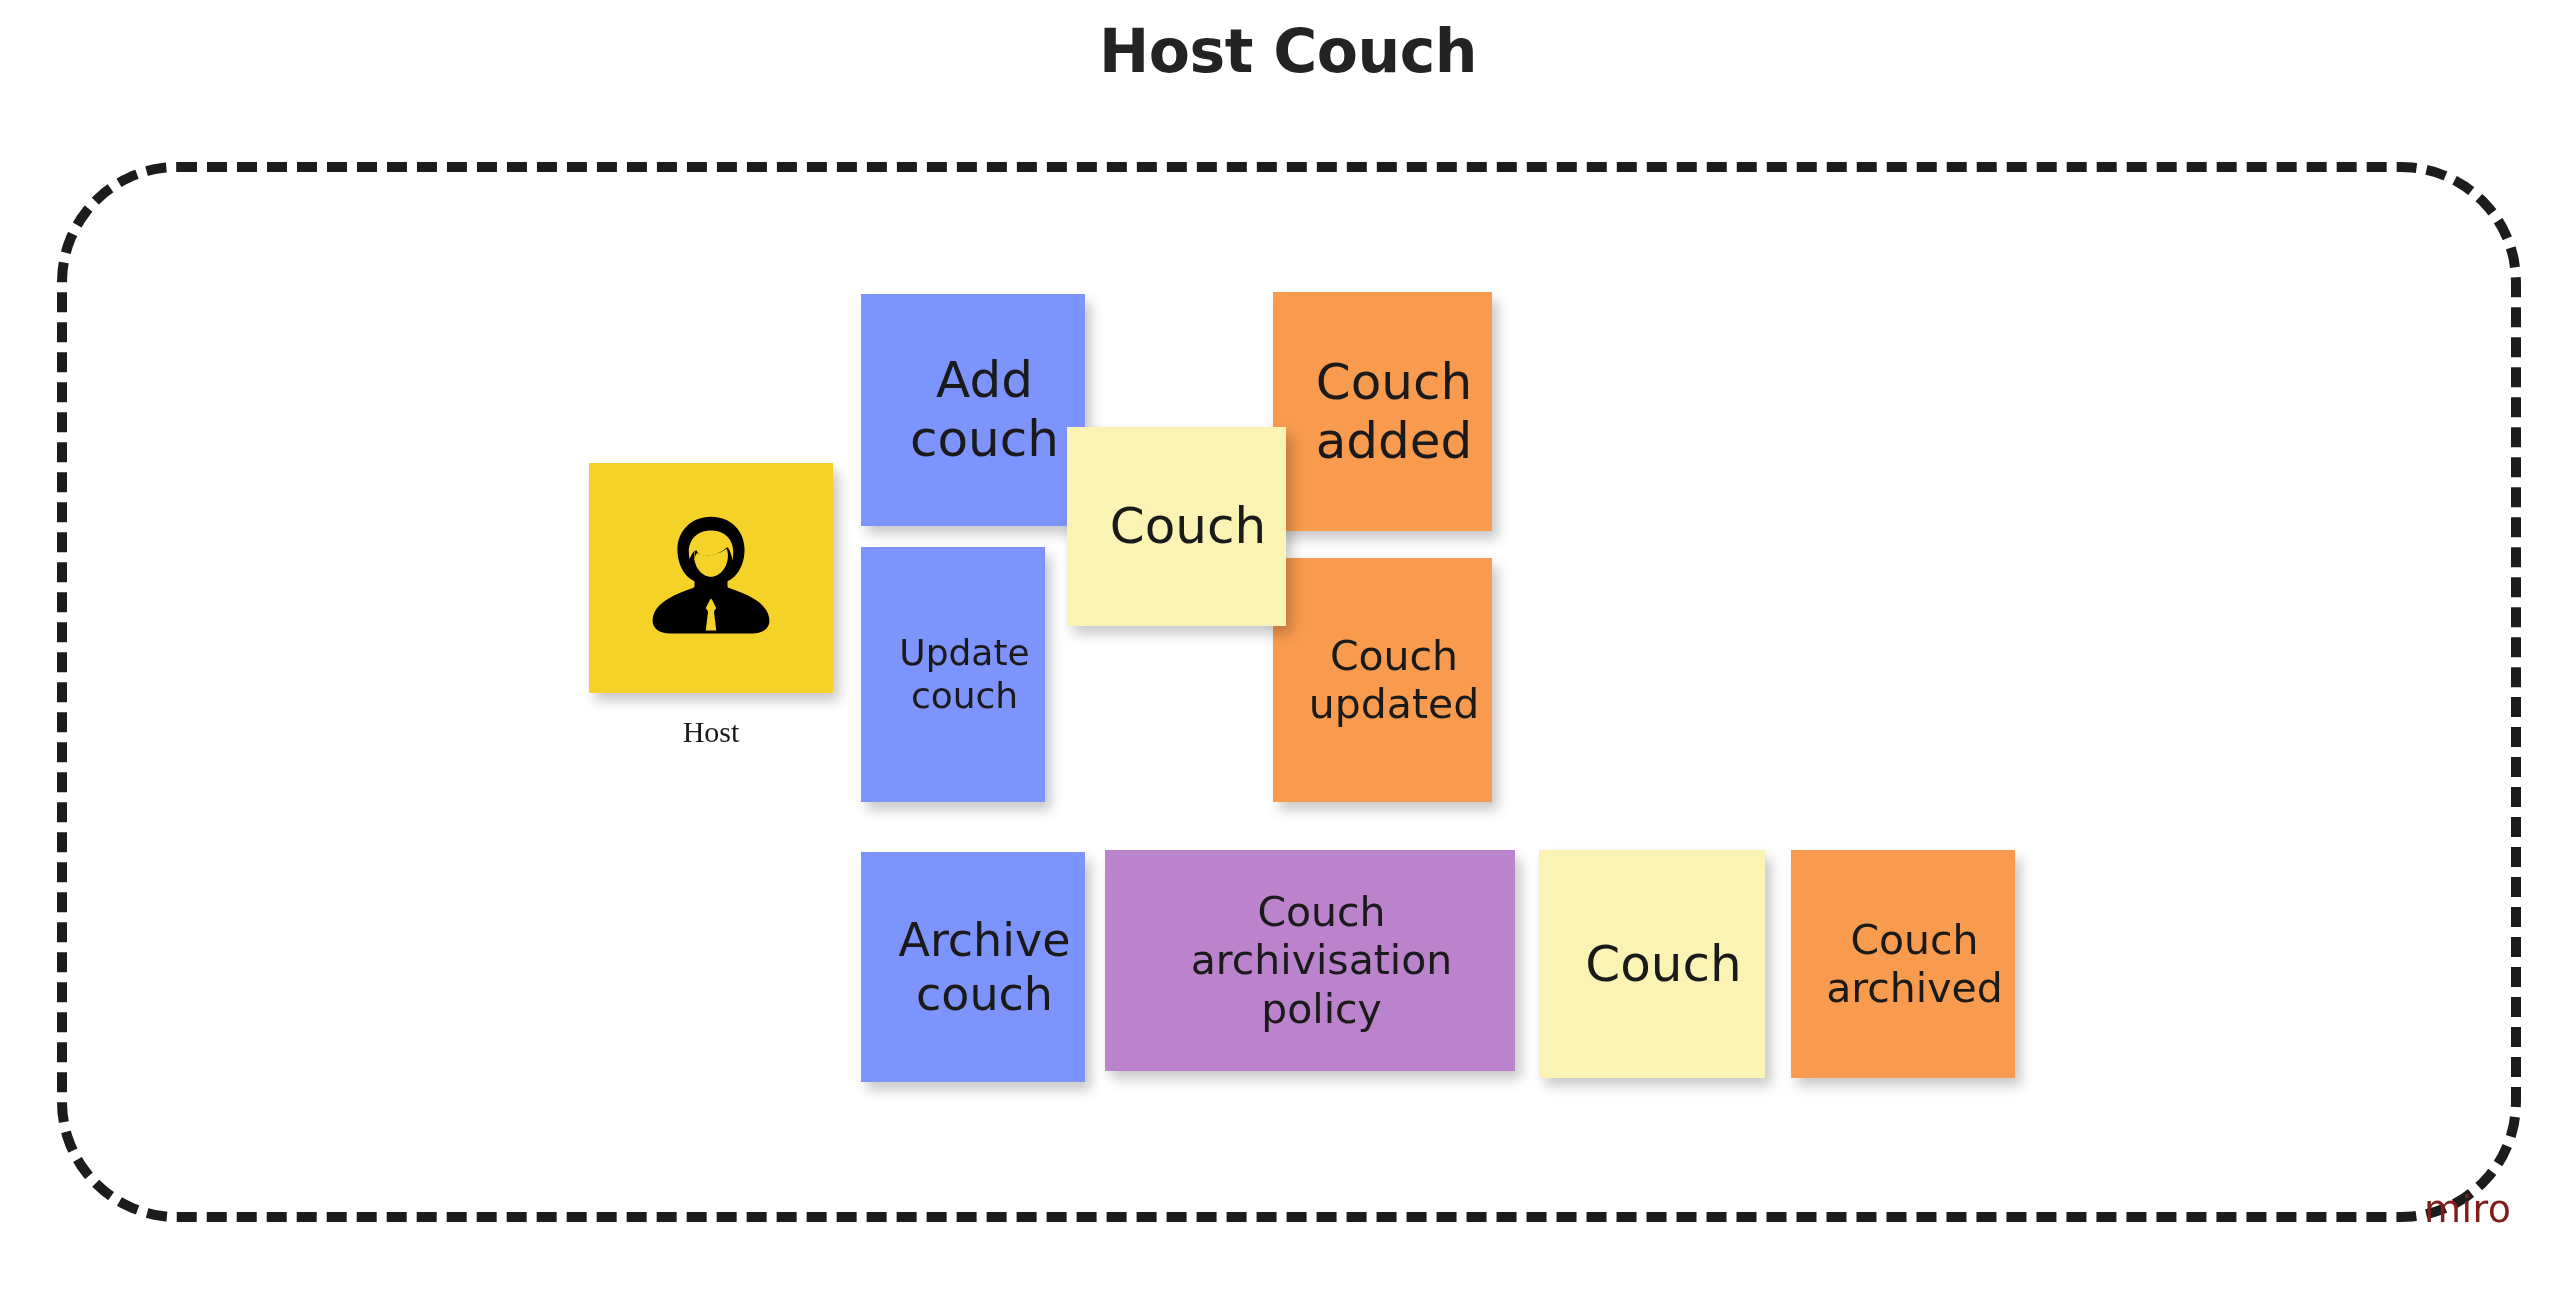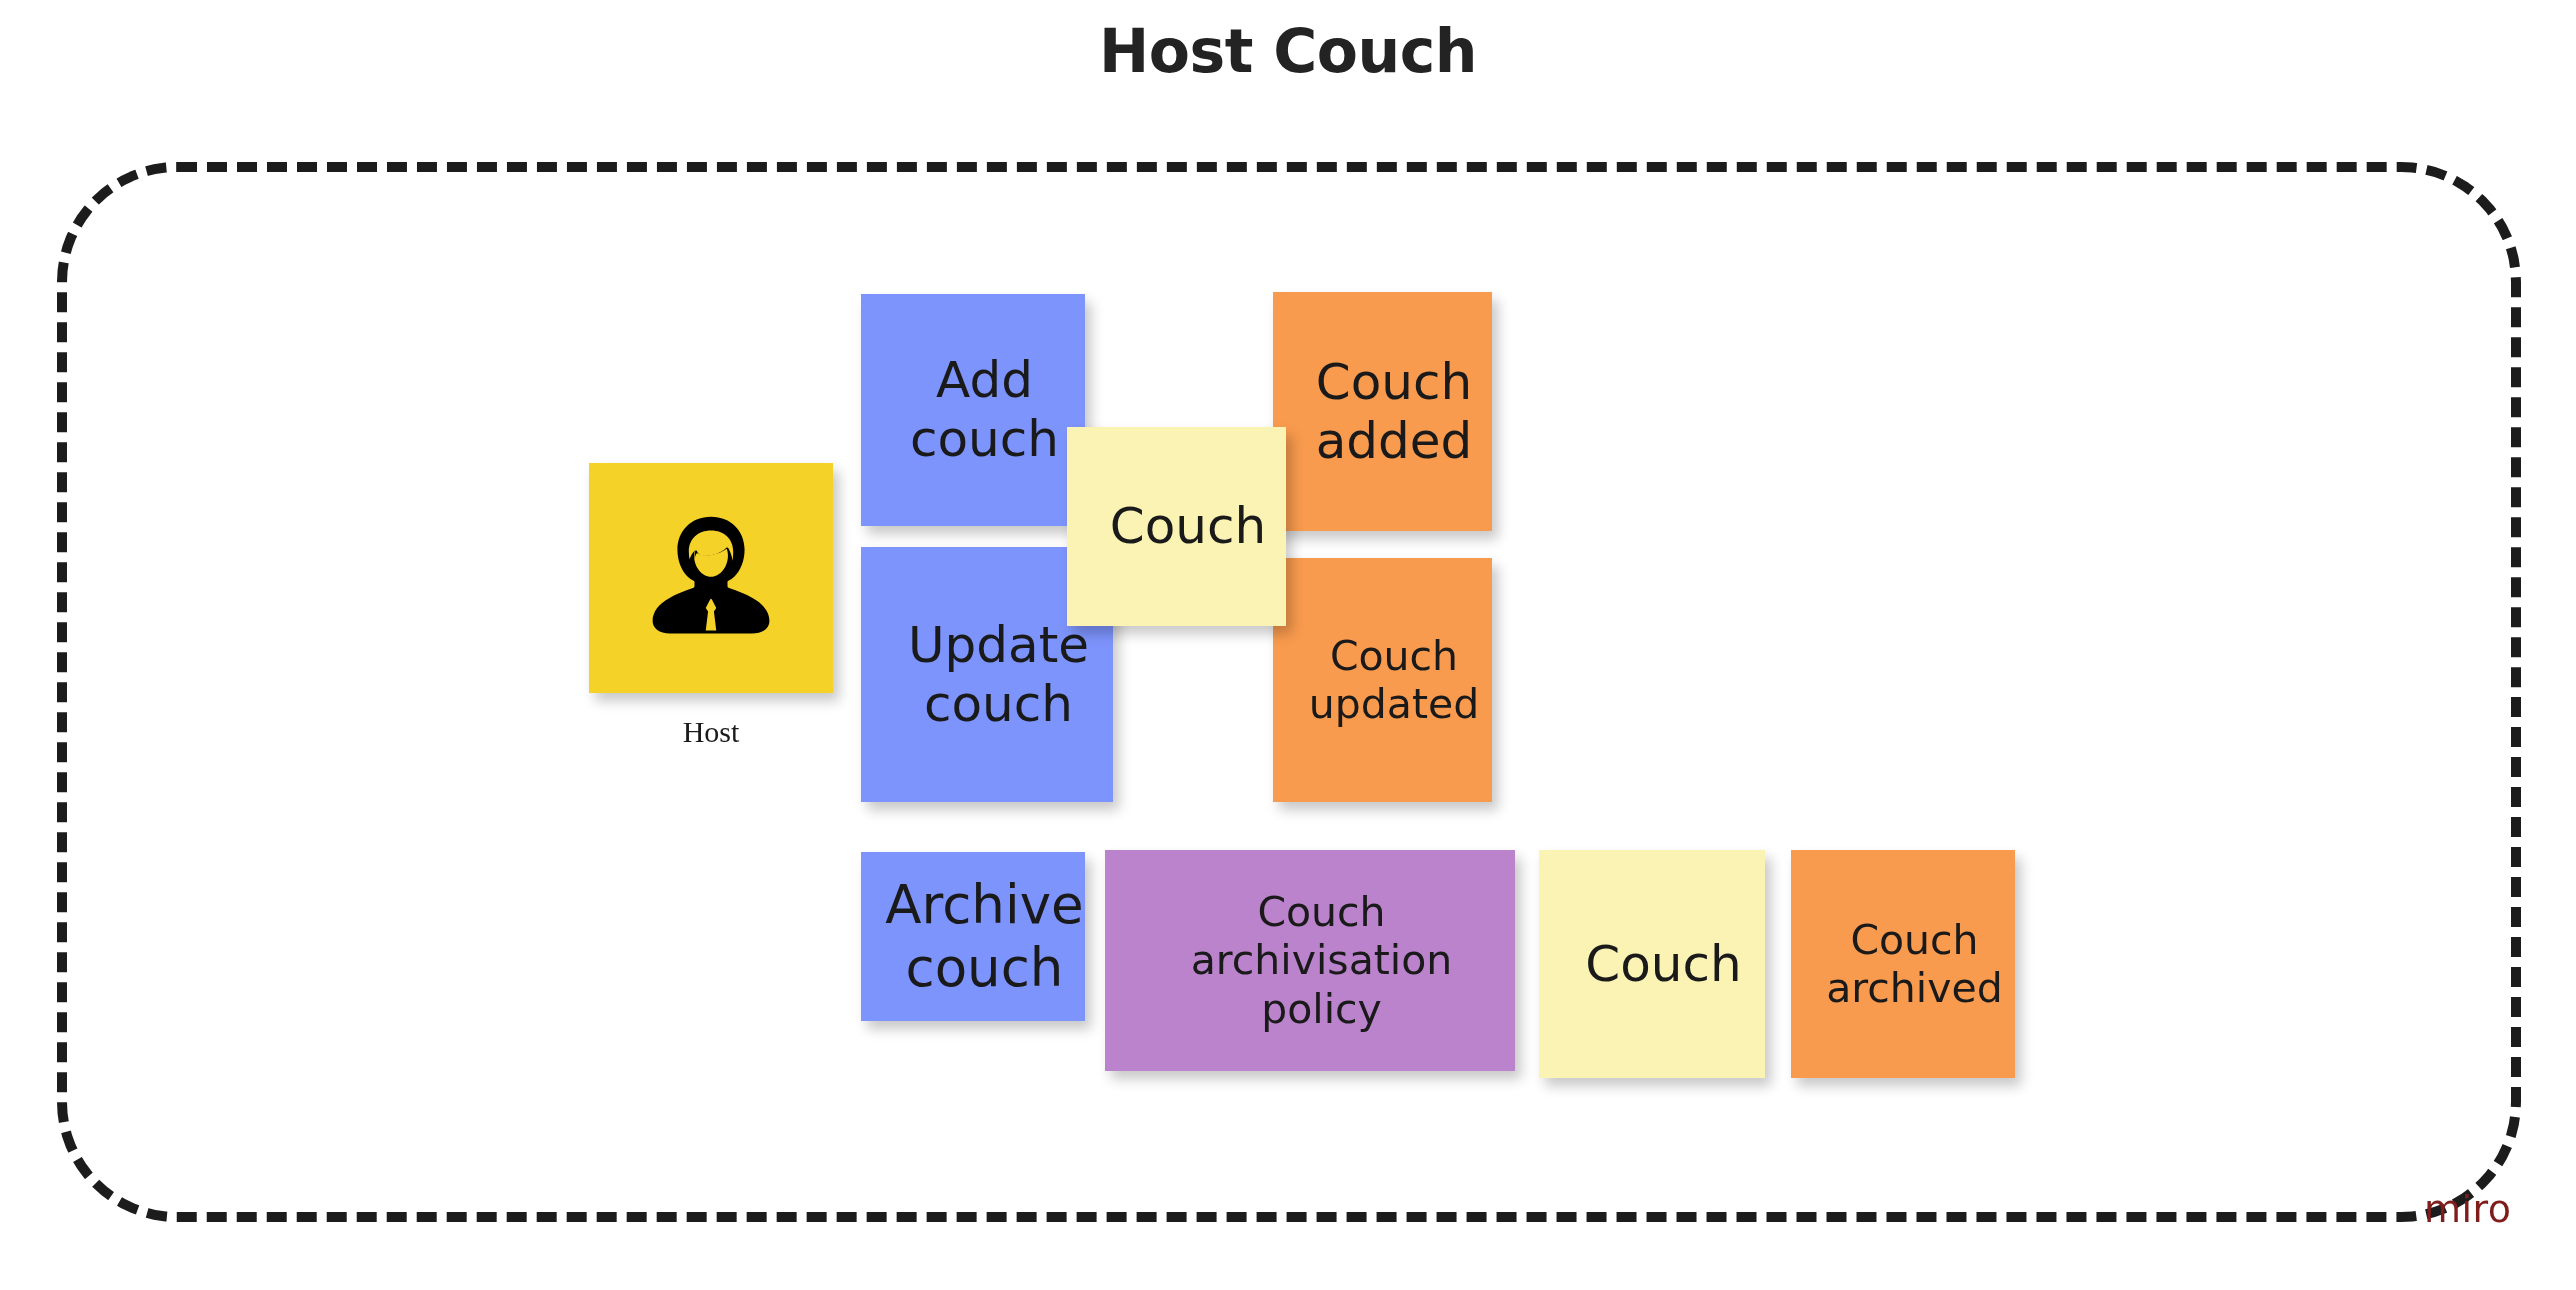--- a/index.html
+++ b/index.html
@@ -111,39 +111,39 @@
     left: 861px; top: 294px; width: 224px; height: 232px;
     font-size: 50px;
   }
   .n-couch-added {
     left: 1273px; top: 292px; width: 219px; height: 239px;
     font-size: 50px;
   }
 
   
   .n-update-couch {
-    left: 861px; top: 547px; width: 252px; height: 255px;
-    font-size: 50px;
+    left: 861px; top: 547px; width: 184px; height: 255px;
+    font-size: 36px;
   }
   .n-couch-updated {
     left: 1273px; top: 558px; width: 219px; height: 244px;
     font-size: 41px;
   }
 
   
   .n-couch-center {
     left: 1067px; top: 427px; width: 219px; height: 199px;
     font-size: 50px;
     z-index: 5;
   }
 
   
   .n-archive-couch {
-    left: 861px; top: 852px; width: 224px; height: 169px;
-    font-size: 53px;
+    left: 861px; top: 852px; width: 224px; height: 230px;
+    font-size: 46px;
   }
   .n-archivisation-policy {
     left: 1105px; top: 850px; width: 410px; height: 221px;
     font-size: 41px;
   }
   .n-couch-agg3 {
     left: 1539px; top: 850px; width: 226px; height: 228px;
     font-size: 50px;
   }
   .n-couch-archived {

